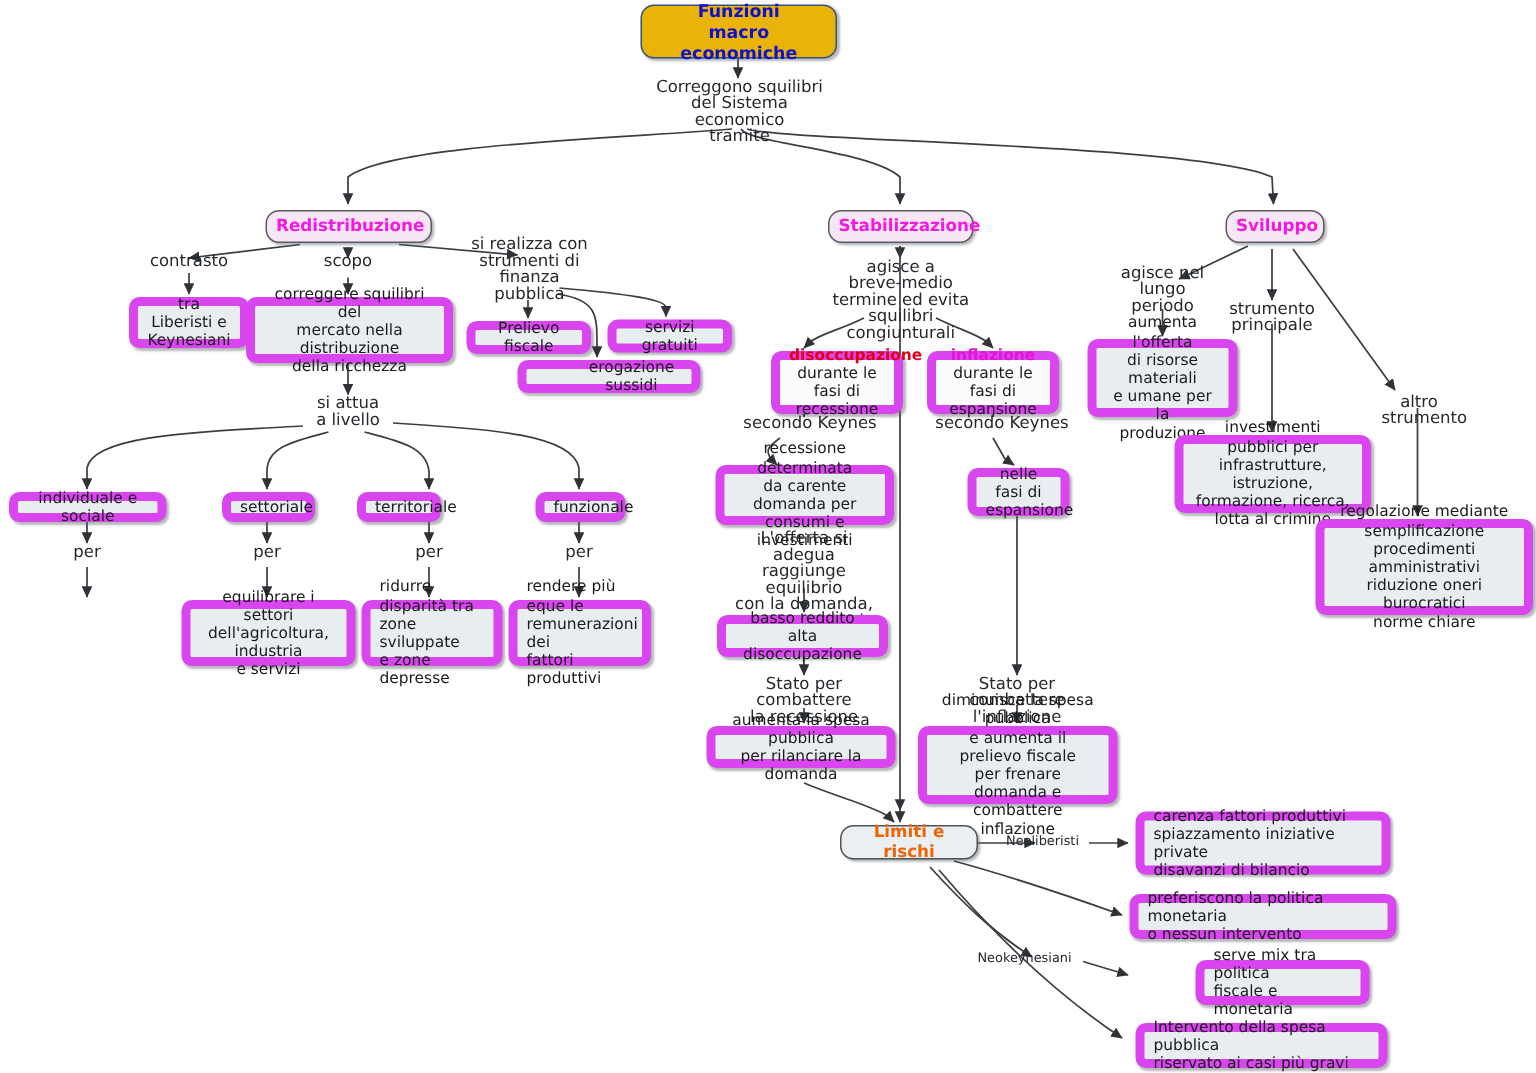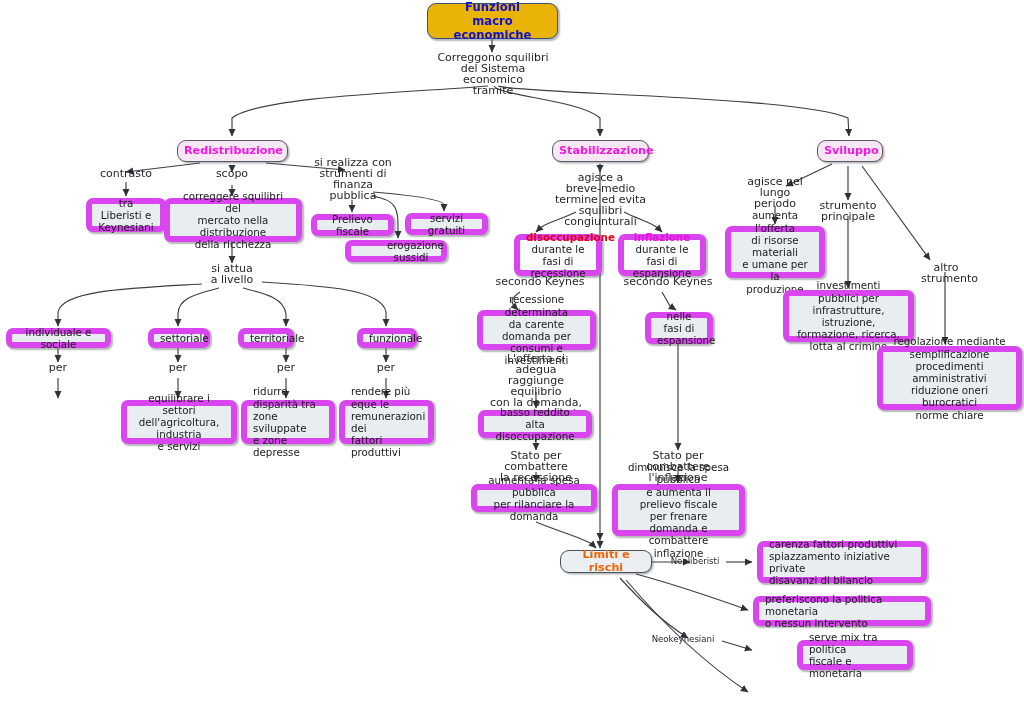--- a/index.html
+++ b/index.html
@@ -177,21 +177,21 @@
   <div class="elabel" style="left:311px; top:157px; width:84px;">si realizza con
 strumenti di
 finanza pubblica</div>
 
   <div class="node" style="left:86px; top:198px; width:80px; height:34px;">tra Liberisti e
 Keynesiani</div>
   <div class="node" style="left:164px; top:198px; width:138px; height:44px;">correggere squilibri del
 mercato nella distribuzione
 della ricchezza</div>
   <div class="node" style="left:311px; top:214px; width:83px; height:22px;">Prelievo fiscale</div>
-  <div class="node" style="left:345px; top:240px; width:102px; height:22px;padding-left:36px;">erogazione sussidi</div>
+  <div class="node" style="left:345px; top:240px; width:122px; height:22px;padding-left:36px;">erogazione sussidi</div>
   <div class="node" style="left:405px; top:213px; width:83px; height:22px;">servizi gratuiti</div>
 
   <div class="elabel" style="left:200px; top:263px; width:64px;">si attua
 a livello</div>
 
   <div class="node" style="left:6px; top:328px; width:105px; height:20px;">individuale e sociale</div>
   <div class="node" style="left:148px; top:328px; width:62px; height:20px;">settoriale</div>
   <div class="node" style="left:238px; top:328px; width:56px; height:20px;">territoriale</div>
   <div class="node" style="left:357px; top:328px; width:60px; height:20px;">funzionale</div>
 
@@ -281,14 +281,16 @@
   <div class="elabel small" style="left:664px; top:556px; width:62px;">Neoliberisti</div>
   <div class="elabel small" style="left:644px; top:634px; width:78px;">Neokeynesiani</div>
 
   <div class="node lalign" style="left:757px; top:541px; width:170px; height:42px;">carenza fattori produttivi
 spiazzamento iniziative private
 disavanzi di bilancio</div>
   <div class="node lalign" style="left:753px; top:596px; width:178px; height:30px;">preferiscono la politica monetaria
 o nessun intervento</div>
   <div class="node lalign" style="left:757px; top:640px; width:116px; height:30px;margin-left:40px;">serve mix tra politica
 fiscale e monetaria</div>
+  <div class="node lalign" style="left:757px; top:682px; width:168px; height:30px;">Intervento della spesa pubblica
+riservato ai casi più gravi</div>
 
 </div>
 
 </body></html>

